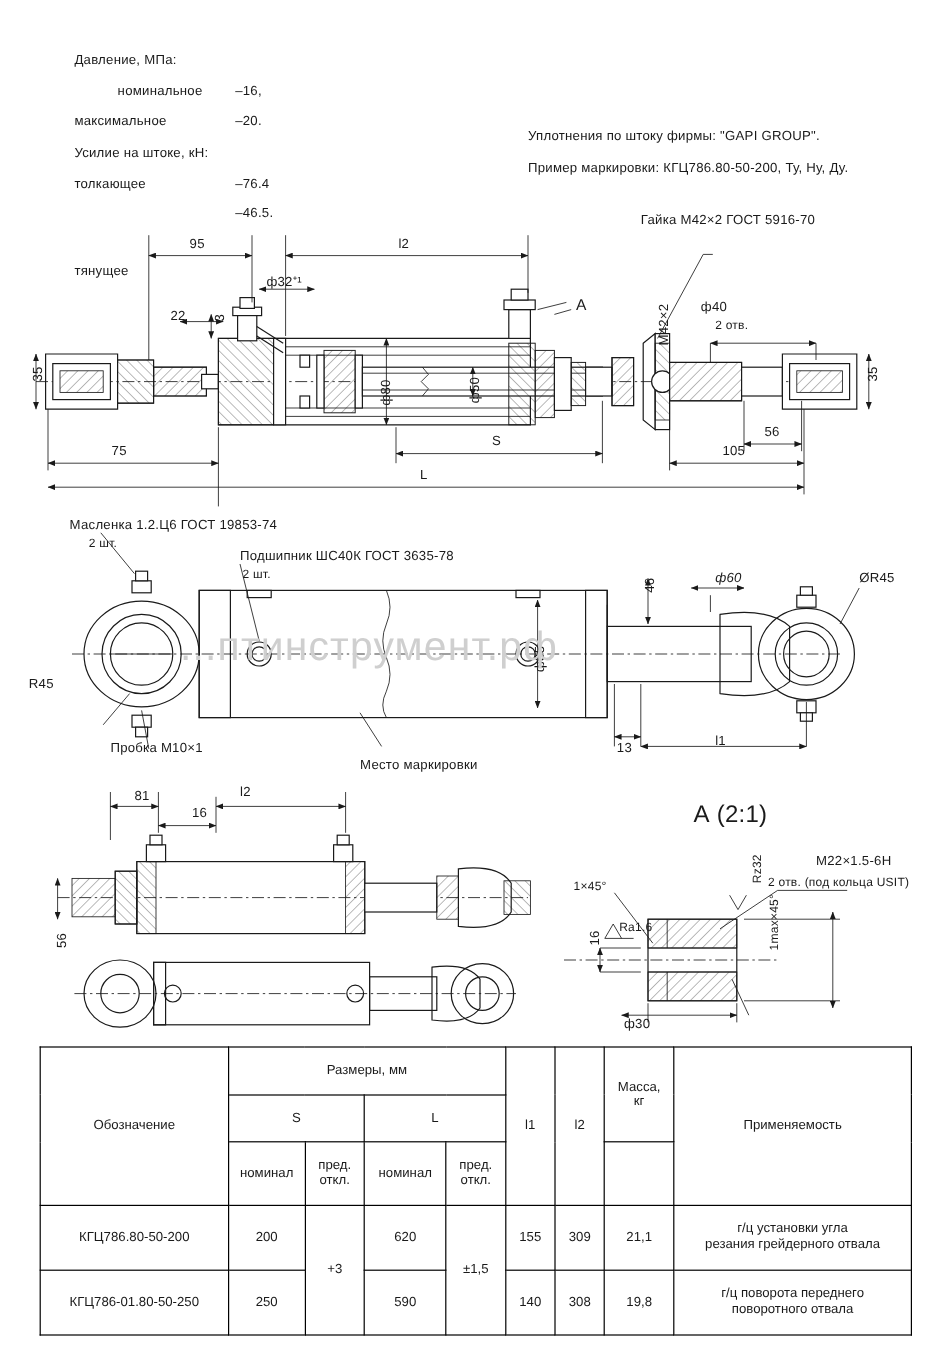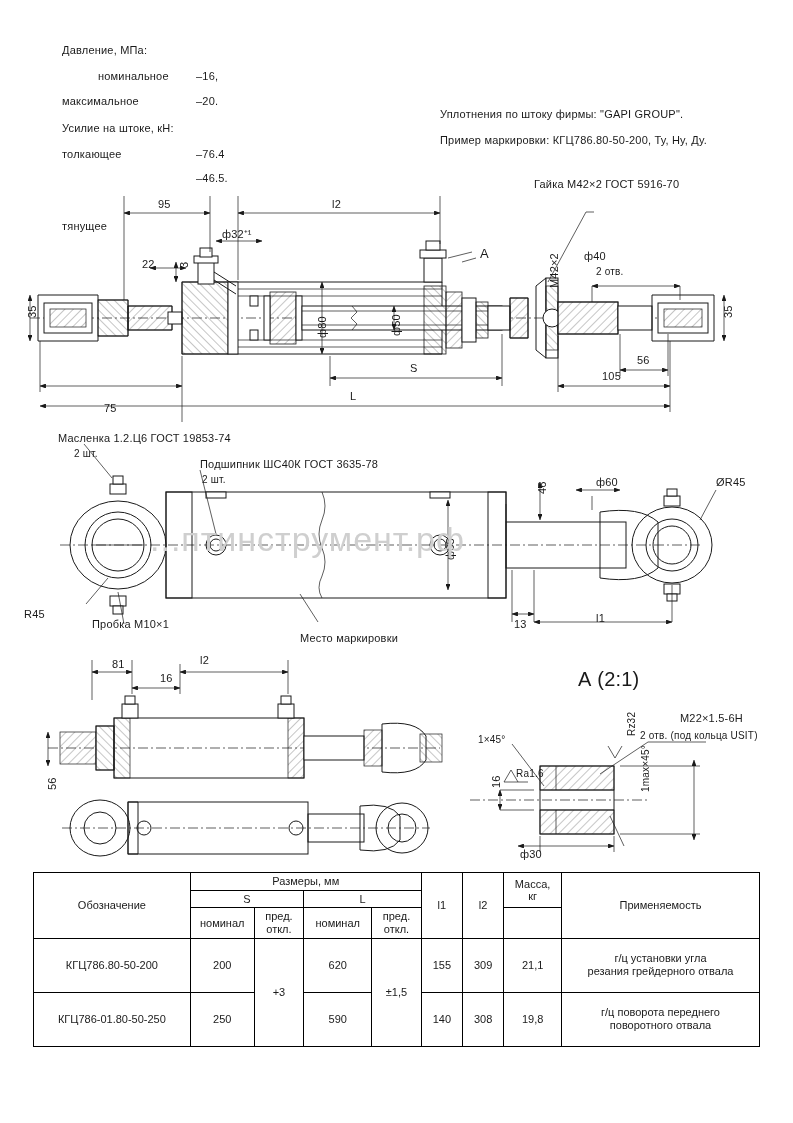--- a/index.html
+++ b/index.html
@@ -28,21 +28,21 @@
   table.spec {
     position:absolute; left:33px; top:872px;
     width:727px;
     border-collapse: collapse;
     font-size:11px;
   }
   table.spec td, table.spec th {
     border:1px solid #000;
     text-align:center;
     font-weight:400;
-    padding:2px 3px;
+    padding:13px 3px;
     line-height:1.15;
   }
   td.app { text-align:left; padding-left:8px; line-height:1.35; }
   .nowrap { white-space:nowrap; }
 
   
   .wm {
     position:absolute; left:150px; top:520px;
     font-size:34px; color:#cfcfcf; letter-spacing:1px;
     white-space:nowrap; pointer-events:none;
@@ -343,41 +343,41 @@
 
   <div class="t" style="left:158px; top:198px;text-align:right;">95</div>
   <div class="t" style="left:332px; top:198px;">l2</div>
   <div class="t" style="left:222px; top:226px;">ф32⁺¹</div>
   <div class="t" style="left:142px; top:258px;">22</div>
   <div class="t rot90" style="left:178px; top:268px;">3</div>
   <div class="t rot90" style="left:316px; top:338px;">ф80</div>
   <div class="t rot90" style="left:390px; top:336px;">ф50</div>
   <div class="t rot90" style="left:26px; top:318px;">35</div>
   <div class="t rot90" style="left:722px; top:318px;">35</div>
-  <div class="t" style="left:104px; top:370px;margin-top:32px;">75</div>
+  <div class="t" style="left:93px; top:370px;">75</div>
   <div class="t" style="left:410px; top:362px;">S</div>
   <div class="t" style="left:350px; top:390px;">L</div>
   <div class="t" style="left:637px; top:354px;">56</div>
   <div class="t" style="left:602px; top:370px;">105</div>
   <div class="t" style="left:584px; top:250px;">ф40</div>
   <div class="t sm" style="left:596px; top:266px;">2 отв.</div>
   <div class="t rot90" style="left:548px; top:288px;">М42×2</div>
   <div class="t" style="left:480px; top:246px; font-size:13px;">А</div>
   <div class="t" style="left:534px; top:178px;">Гайка М42×2 ГОСТ 5916-70</div>
 
   <div class="t" style="left:58px; top:432px;">Масленка 1.2.Ц6 ГОСТ 19853-74</div>
   <div class="t sm" style="left:74px; top:448px;">2 шт.</div>
   <div class="t" style="left:200px; top:458px;">Подшипник ШС40К ГОСТ 3635-78</div>
   <div class="t sm" style="left:202px; top:474px;">2 шт.</div>
   <div class="t" style="left:92px; top:618px;">Пробка М10×1</div>
   <div class="t" style="left:300px; top:632px;">Место маркировки</div>
   <div class="t rot90" style="left:444px; top:560px;">ф35</div>
-  <div class="t" style="left:24px; top:608px;">R45</div>
+  <div class="t" style="left:24px; top:564px;">R45</div>
   <div class="t" style="left:716px; top:476px;">ØR45</div>
-  <div class="t" style="left:596px; top:476px;">ф60</div>
+  <div class="t" style="left:596px; top:476px;font-style:italic;">ф60</div>
   <div class="t rot90" style="left:536px; top:494px;">46</div>
   <div class="t" style="left:514px; top:618px;">13</div>
   <div class="t" style="left:596px; top:612px;">l1</div>
 
   <div class="t" style="left:100px; top:658px;margin-left:12px;">81</div>
   <div class="t" style="left:160px; top:672px;">16</div>
   <div class="t" style="left:200px; top:654px;">l2</div>
   <div class="t rot90" style="left:46px; top:790px;">56</div>
 
   <div class="t" style="left:578px; top:668px; font-size:20px;">А (2:1)</div>

